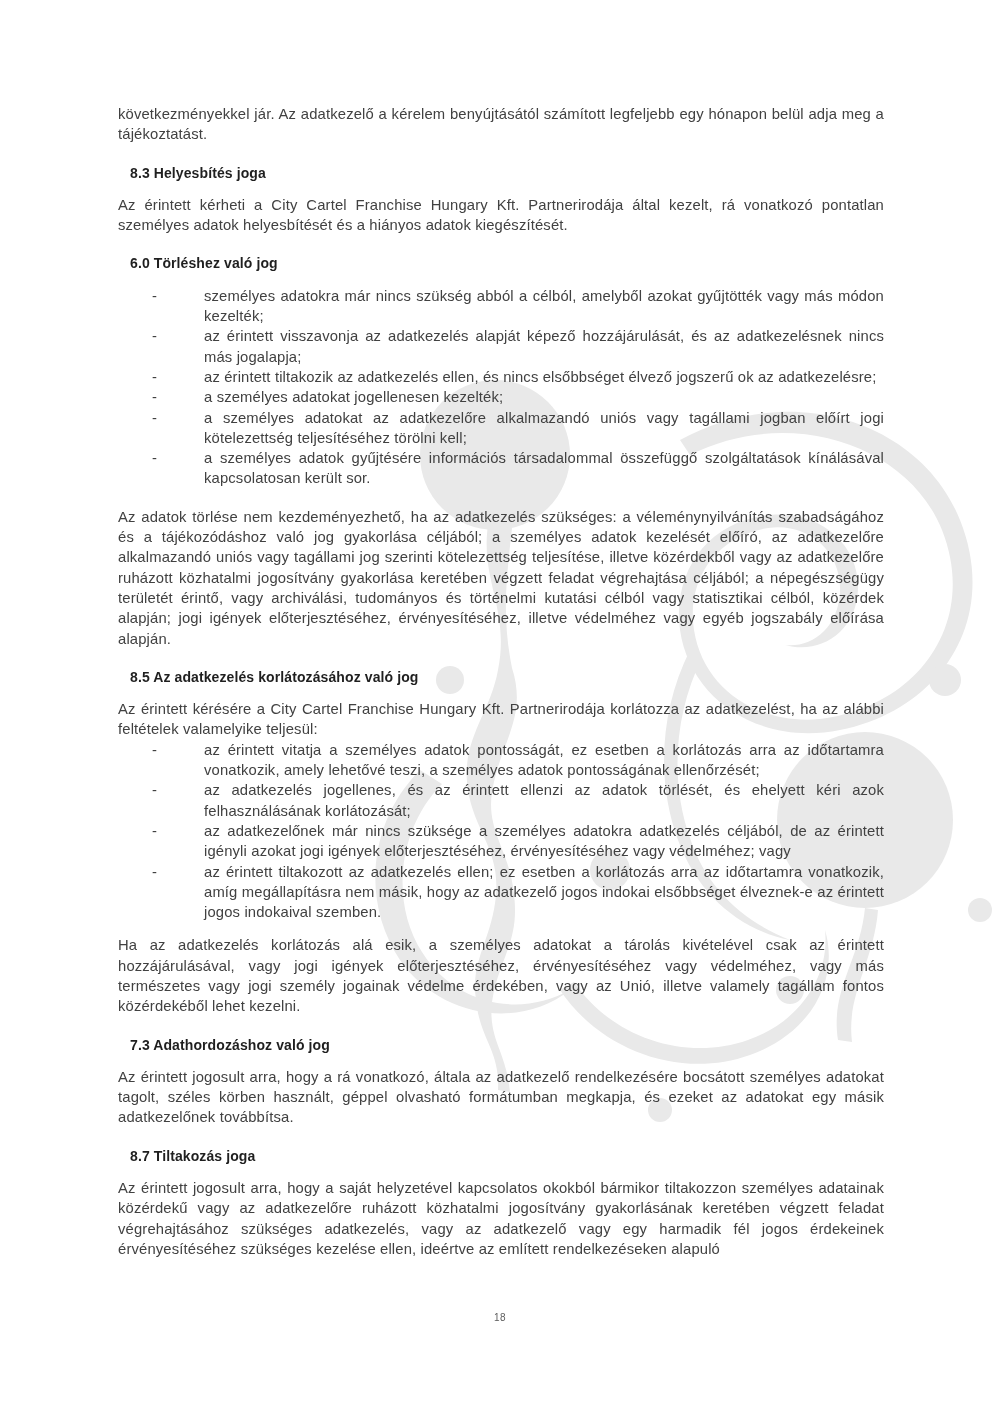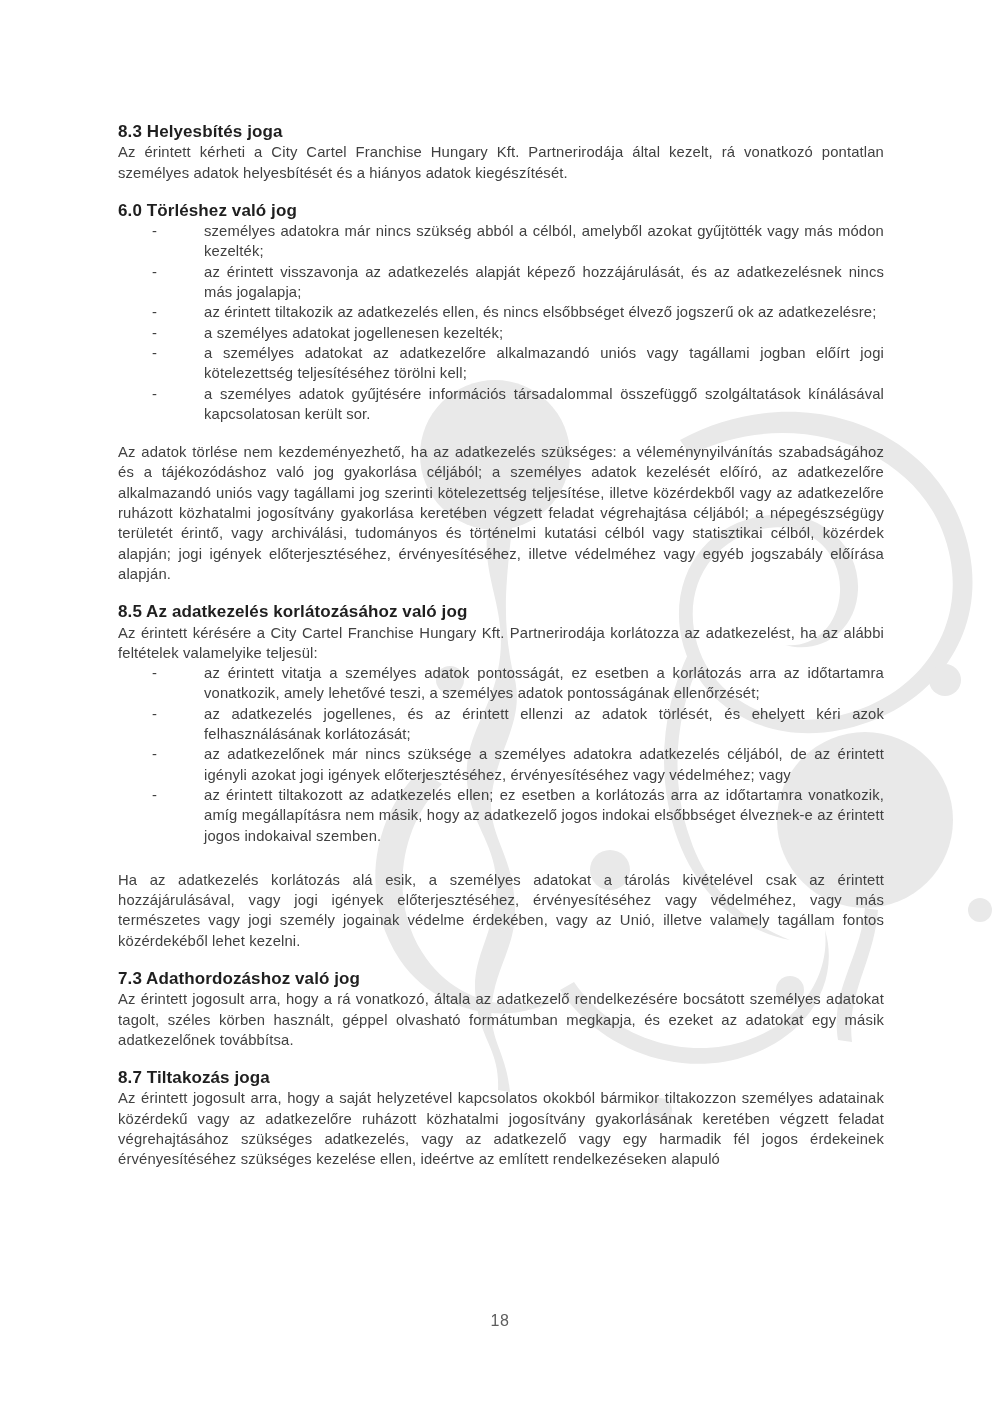--- a/index.html
+++ b/index.html
@@ -26,28 +26,28 @@
     color:#414141;
     font-size:14.8px;
     line-height:20.3px;
     letter-spacing:0.15px;
   }
   .para{
     margin:0;
     text-align:justify;
   }
   .heading{
-    margin:0;
-    font-size:17px;
+    margin:12px;
+    font-size:14px;
     font-weight:700;
     color:#1f1f1f;
     letter-spacing:0.1px;
   }
   .gap{margin-top:18px;}
-  .gap-sm{margin-top:24px;}
+  .gap-sm{margin-top:13px;}
   .bullet{
     display:flex;
     align-items:flex-start;
   }
   .bullet .dash{
     flex:none;
     width:28px;
     margin-left:32px;
     text-align:left;
     padding-left:2px;
@@ -56,21 +56,21 @@
     flex:1;
     text-align:justify;
     margin-left:24px;
   }
   .footer{
     position:absolute;
     left:0;right:0;
     top:1312px;
     text-align:center;
     z-index:1;
-    font-size:16px;
+    font-size:10px;
     color:#5d5d5d;
     letter-spacing:0.5px;
   }
 </style>
 </head>
 <body>
 
 <div class="page">
 
   <svg class="watermark" viewBox="0 0 690 820" xmlns="http://www.w3.org/2000/svg" aria-hidden="true">
@@ -93,20 +93,21 @@
       <circle cx="585" cy="330" r="16"></circle>
       <circle cx="430" cy="640" r="14"></circle>
       <circle cx="90" cy="330" r="14"></circle>
       <circle cx="620" cy="560" r="12"></circle>
       <circle cx="300" cy="760" r="12"></circle>
     </g>
   </svg>
 
   <div class="content">
 
+    <p class="para">következményekkel jár. Az adatkezelő a kérelem benyújtásától számított legfeljebb egy hónapon belül adja meg a tájékoztatást.</p>
 
     <h3 class="heading gap">8.3 Helyesbítés joga</h3>
     <p class="para">Az érintett kérheti a City Cartel Franchise Hungary Kft. Partnerirodája által kezelt, rá vonatkozó pontatlan személyes adatok helyesbítését és a hiányos adatok kiegészítését.</p>
 
     <h3 class="heading gap">6.0  Törléshez való jog</h3>
 
     <div class="bullet">
       <span class="dash">-</span>
       <span class="btext">személyes adatokra  már nincs szükség abból  a célból, amelyből  azokat gyűjtötték  vagy más módon kezelték;</span>
     </div>

